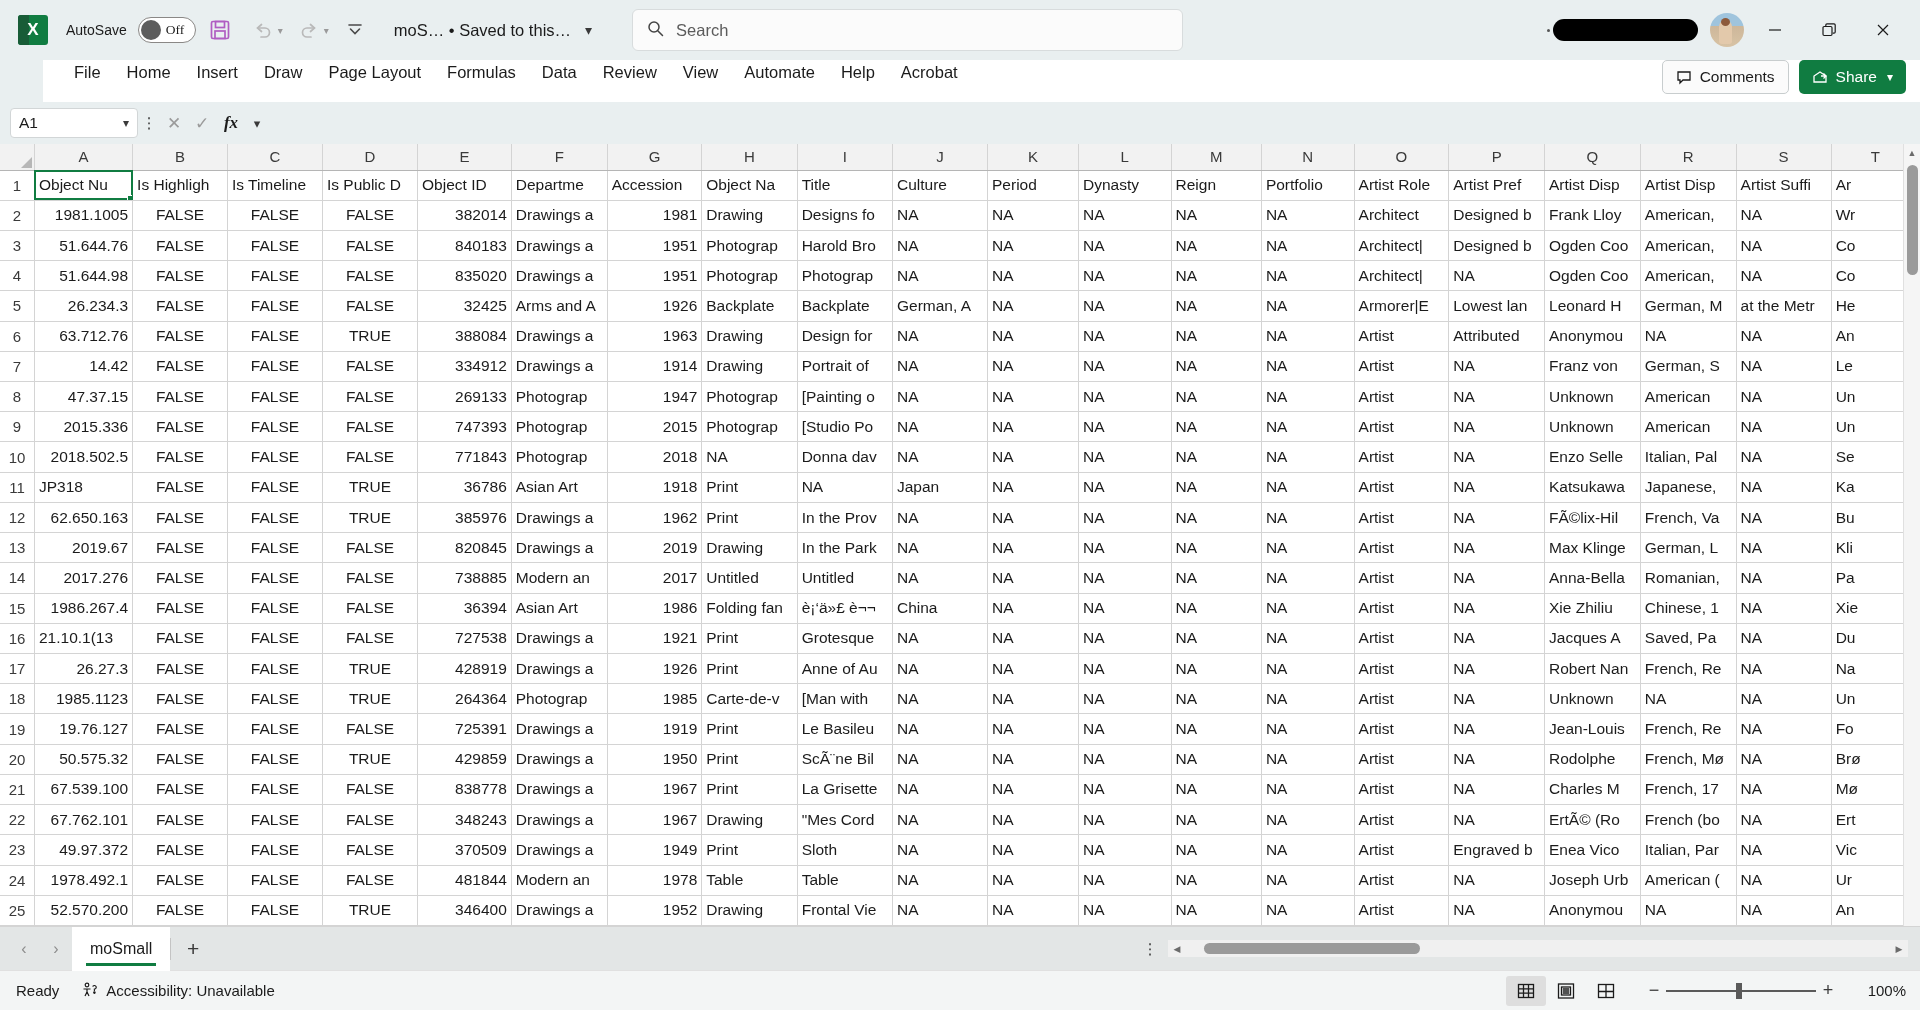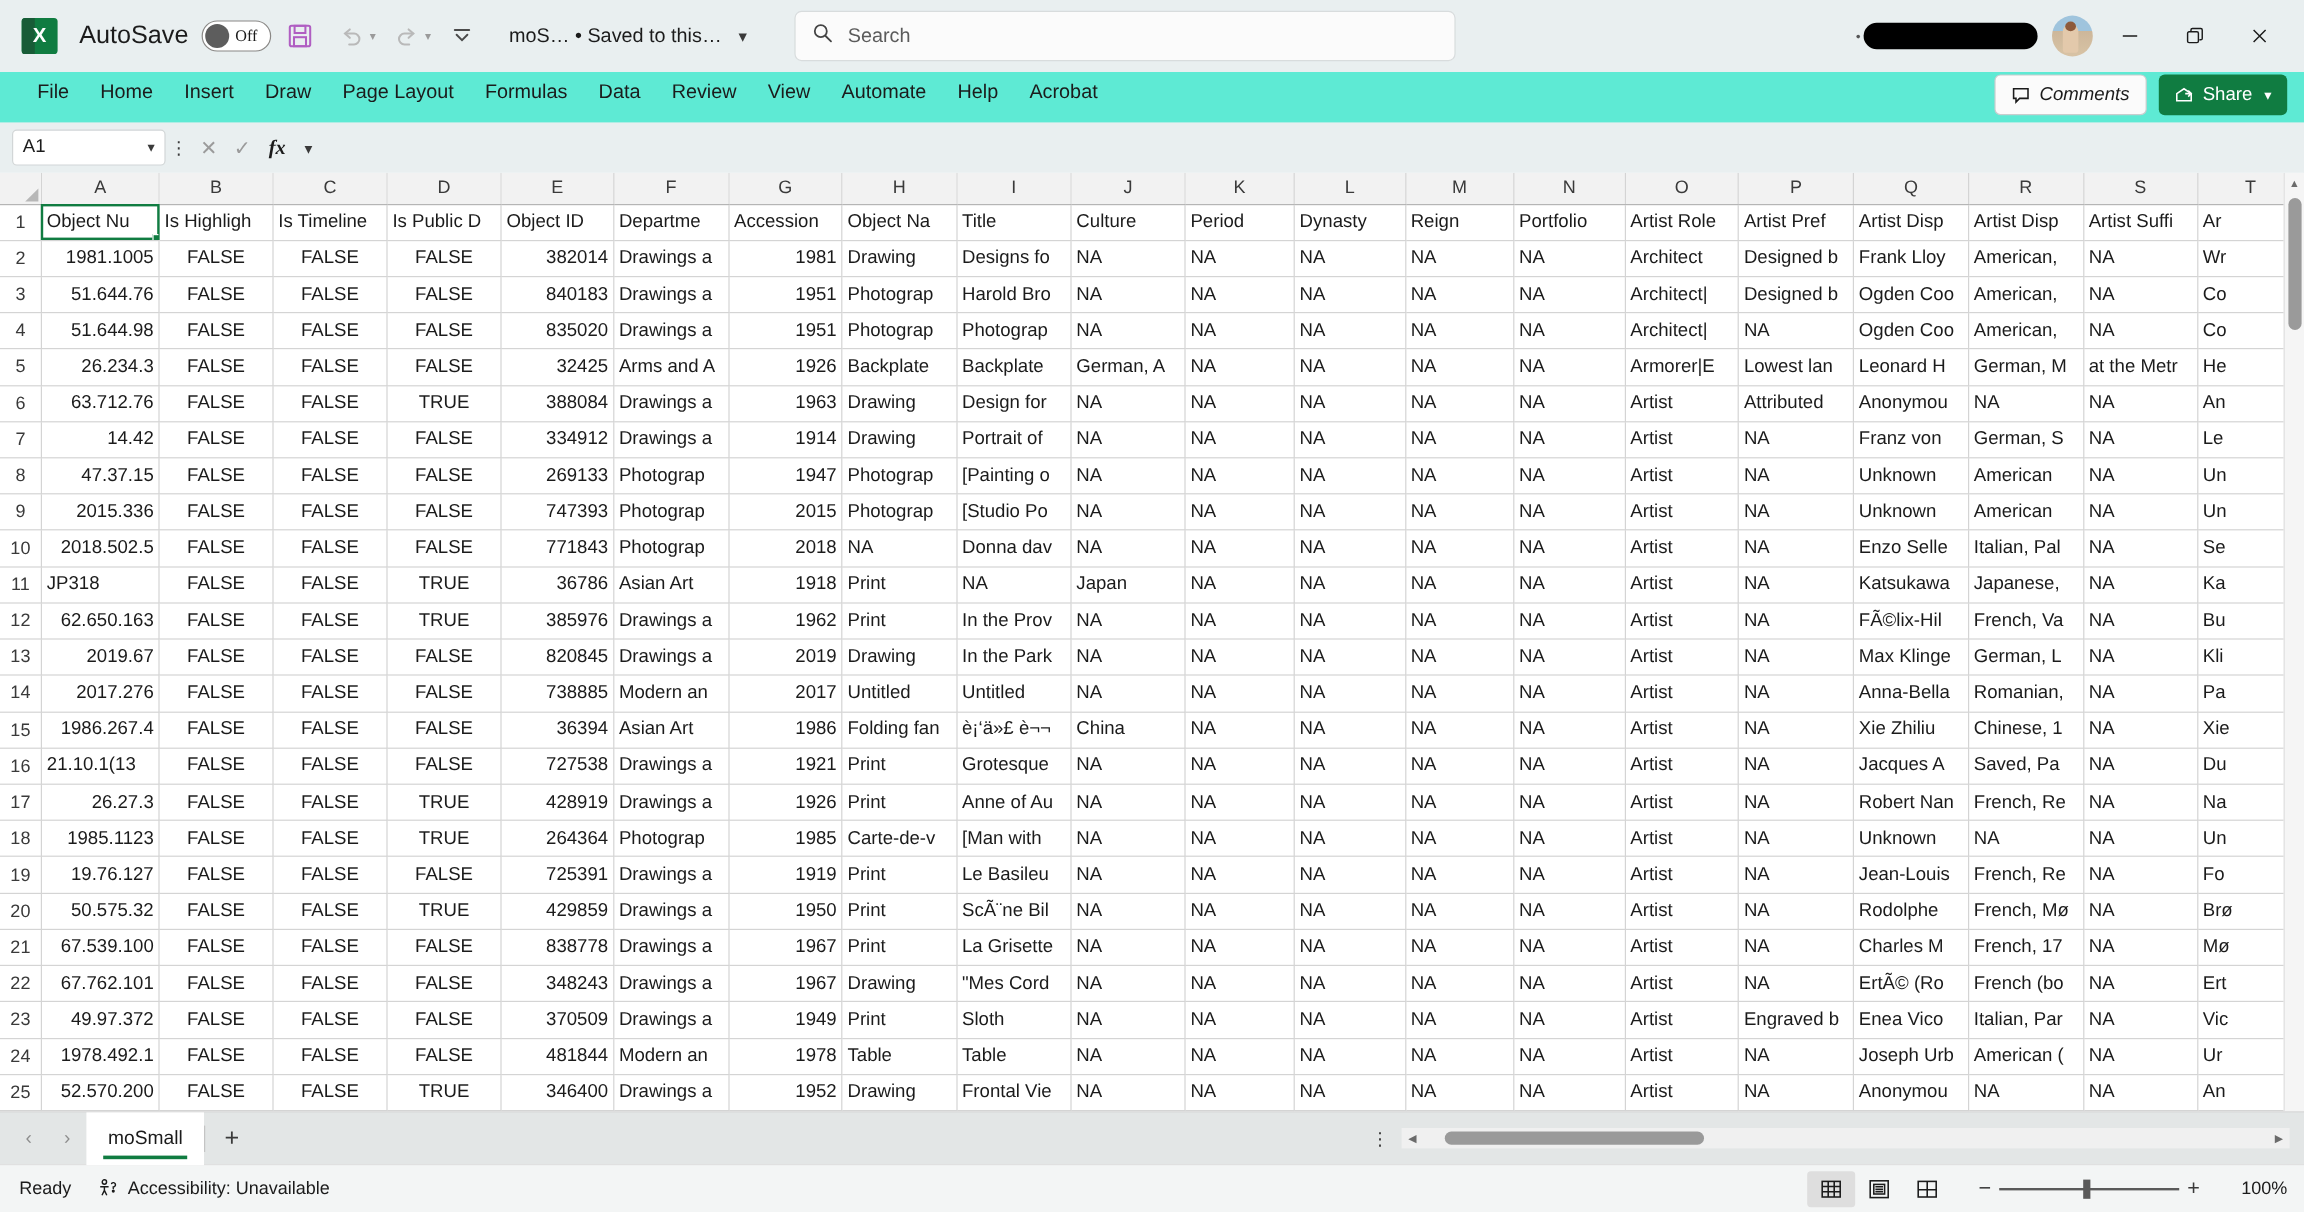--- a/index.html
+++ b/index.html
@@ -19,21 +19,21 @@
     background:#e9eff0; flex: 0 0 60px; position: relative;
   }
   .xl-logo {
     width: 30px; height: 30px; border-radius: 3px; background:#107c41;
     color:#fff; font-weight: bold; font-size: 17px; display:flex;
     align-items:center; justify-content:center; flex:0 0 auto;
     position: relative; overflow:hidden;
   }
   .xl-logo span { position: relative; z-index:2; font-family:"Liberation Sans",sans-serif; }
   .xl-logo:after{content:"";position:absolute;left:0;top:0;bottom:0;width:11px;background:#185c37;}
-  .autosave-label { font-size: 21px; color:#1b1b1b; margin-left: 18px; }
+  .autosave-label { font-size: 14px; color:#1b1b1b; margin-left: 18px; }
   .toggle {
     width: 58px; height: 26px; border-radius: 13px; background:#fff;
     border: 1px solid #8a8886; margin-left: 11px; display:flex; align-items:center;
     padding: 2px; position: relative;
   }
   .toggle .knob { width: 20px; height: 20px; border-radius: 50%; background:#5d5d5d; flex:0 0 auto;}
   .toggle .t-label { font-size: 13.5px; color:#1b1b1b; margin-left: 5px; font-family: Liberation Serif, serif; }
   .tb-icon {
     width: 38px; height: 38px; display:flex; align-items:center; justify-content:center;
     margin-left: 5px; border-radius: 4px; flex: 0 0 auto; color:#4a4a4a;
@@ -58,31 +58,31 @@
     width: 34px; height: 34px; border-radius:50%; margin-left: 12px; overflow:hidden;
     background: linear-gradient(#9fc4dd 0%, #9fc4dd 38%, #cdb79a 38%, #d8c3a5 100%);
     position:relative; flex:0 0 auto;
   }
   .avatar:before{content:"";position:absolute;left:9px;top:7px;width:13px;height:24px;border-radius:7px 7px 3px 3px;background:#e3c9ab;}
   .avatar:after{content:"";position:absolute;left:11px;top:5px;width:9px;height:8px;border-radius:50%;background:#8d5a3b;}
   .wbtn { width: 46px; height: 38px; display:flex;align-items:center;justify-content:center;color:#1b1b1b; margin-left: 8px;}
 
   
   .ribbon {
-    height: 42px; flex: 0 0 42px; display:flex; align-items:center; padding-left: 18px;
-    background:#5eead4; position: relative;
+    height: 42px; flex: 0 0 42px; display:flex; align-items:flex-start; padding-left: 18px;
+    background:#ffffff; position: relative; margin-left: 43px;
   }
   .rtab {
     font-size: 16.5px; color:#1b1b1b; padding: 3px 13px 10px 13px; white-space:nowrap;
     border-radius: 5px 5px 0 0;
   }
   .ribbon-right { margin-left:auto; display:flex; align-items:center; padding-bottom: 4px; padding-right: 14px; }
   .comments-btn {
     height: 34px; border:1px solid #c8cdce; border-radius: 5px; background:#fbfbfb;
-    display:flex; align-items:center; padding: 0 13px; font-size: 15.5px; color:#1b1b1b;font-style:italic;
+    display:flex; align-items:center; padding: 0 13px; font-size: 15.5px; color:#1b1b1b;
   }
   .share-btn {
     height: 34px; border-radius: 5px; background:#107c41; color:#fff;
     display:flex; align-items:center; padding: 0 13px; font-size: 15.5px; margin-left: 10px;
   }
 
   
   .formulabar {
     height: 42px; flex:0 0 42px; display:flex; align-items:center; padding: 0 12px 0 10px;
     background:#e9eff0; gap: 0;

